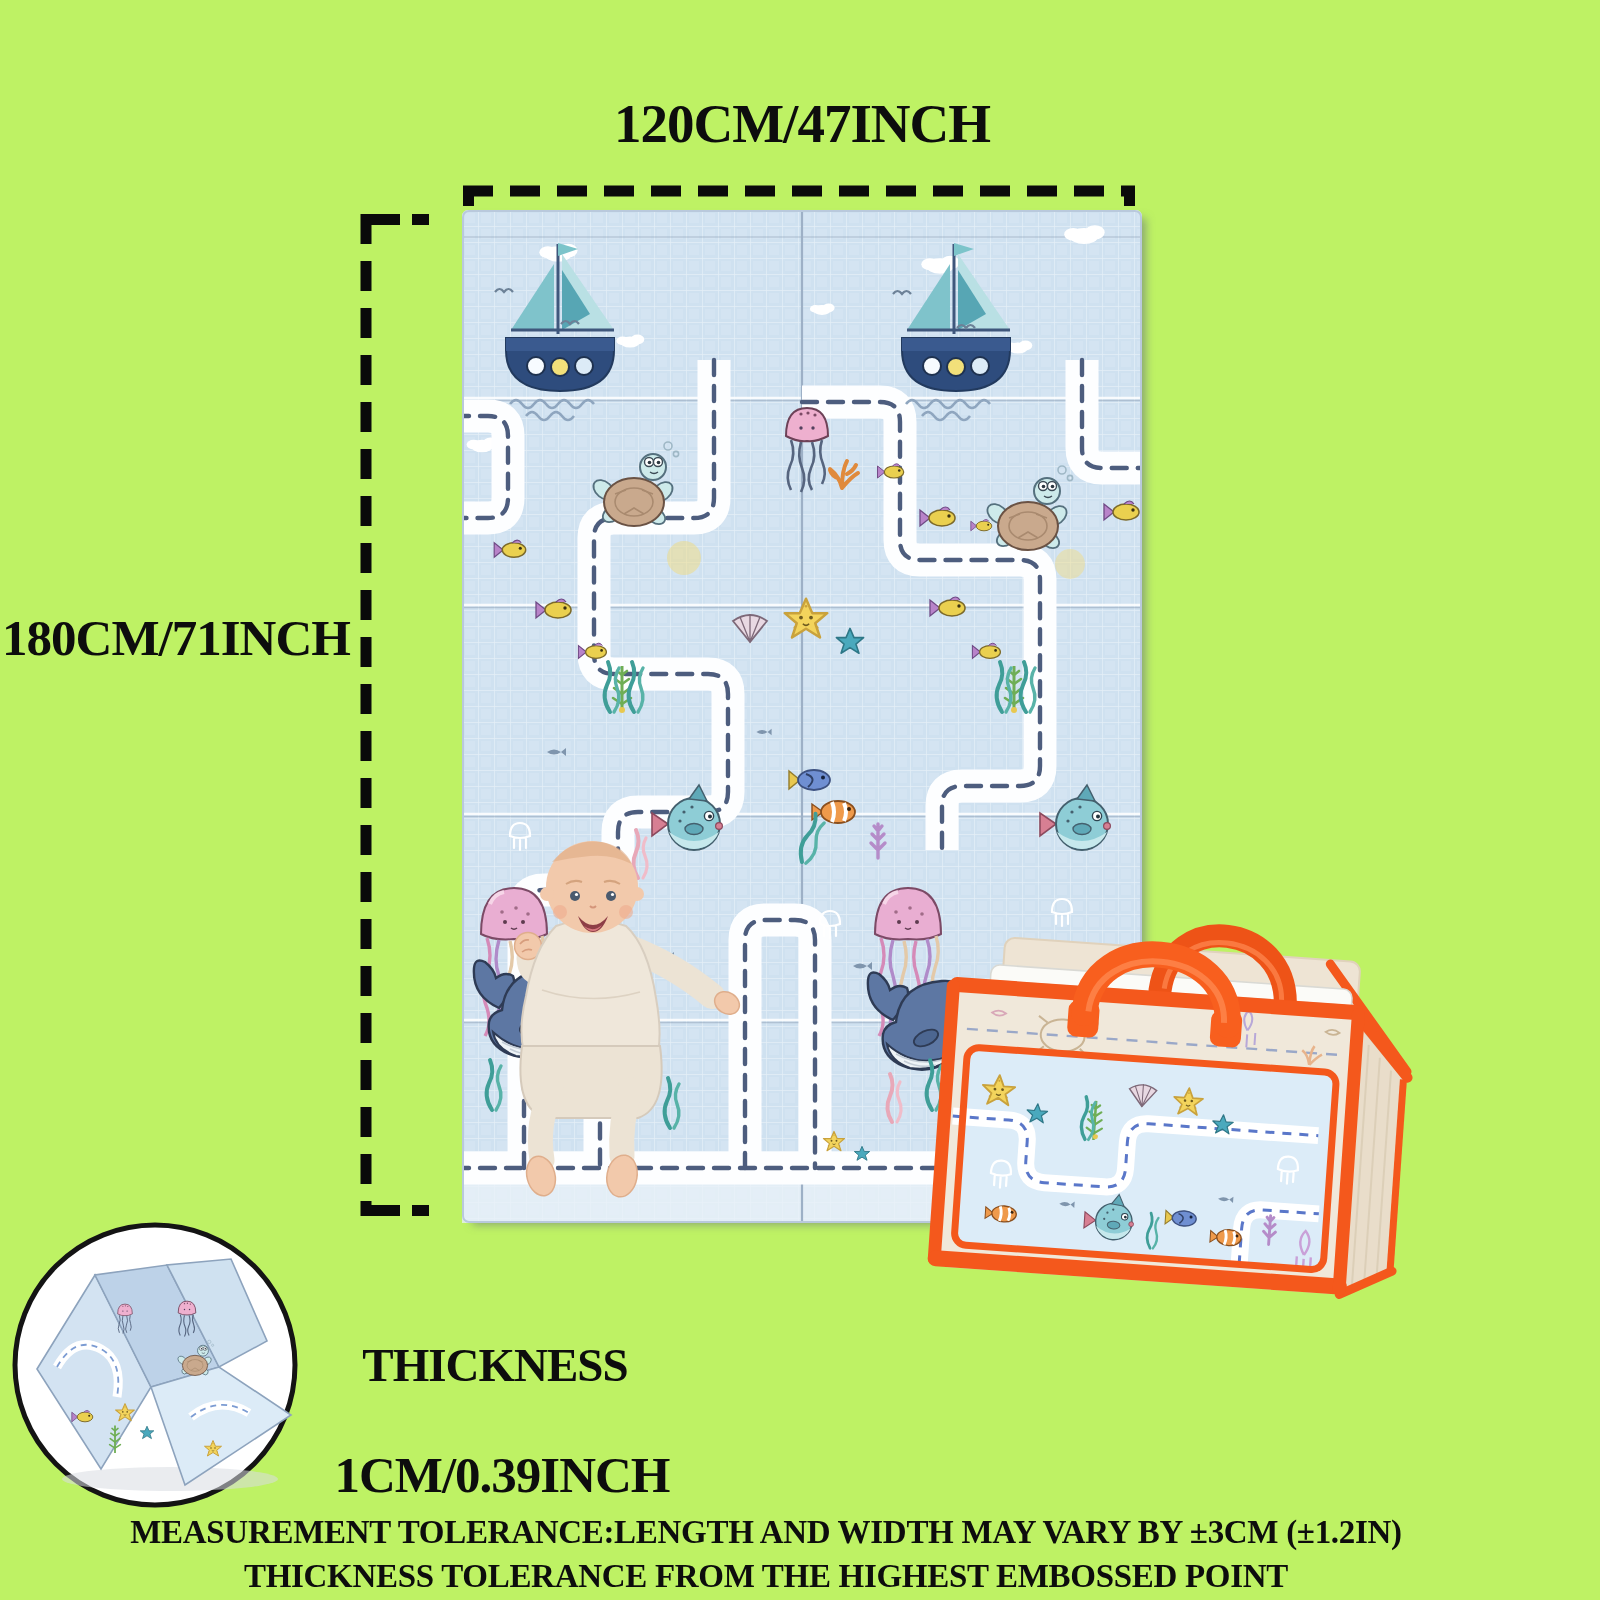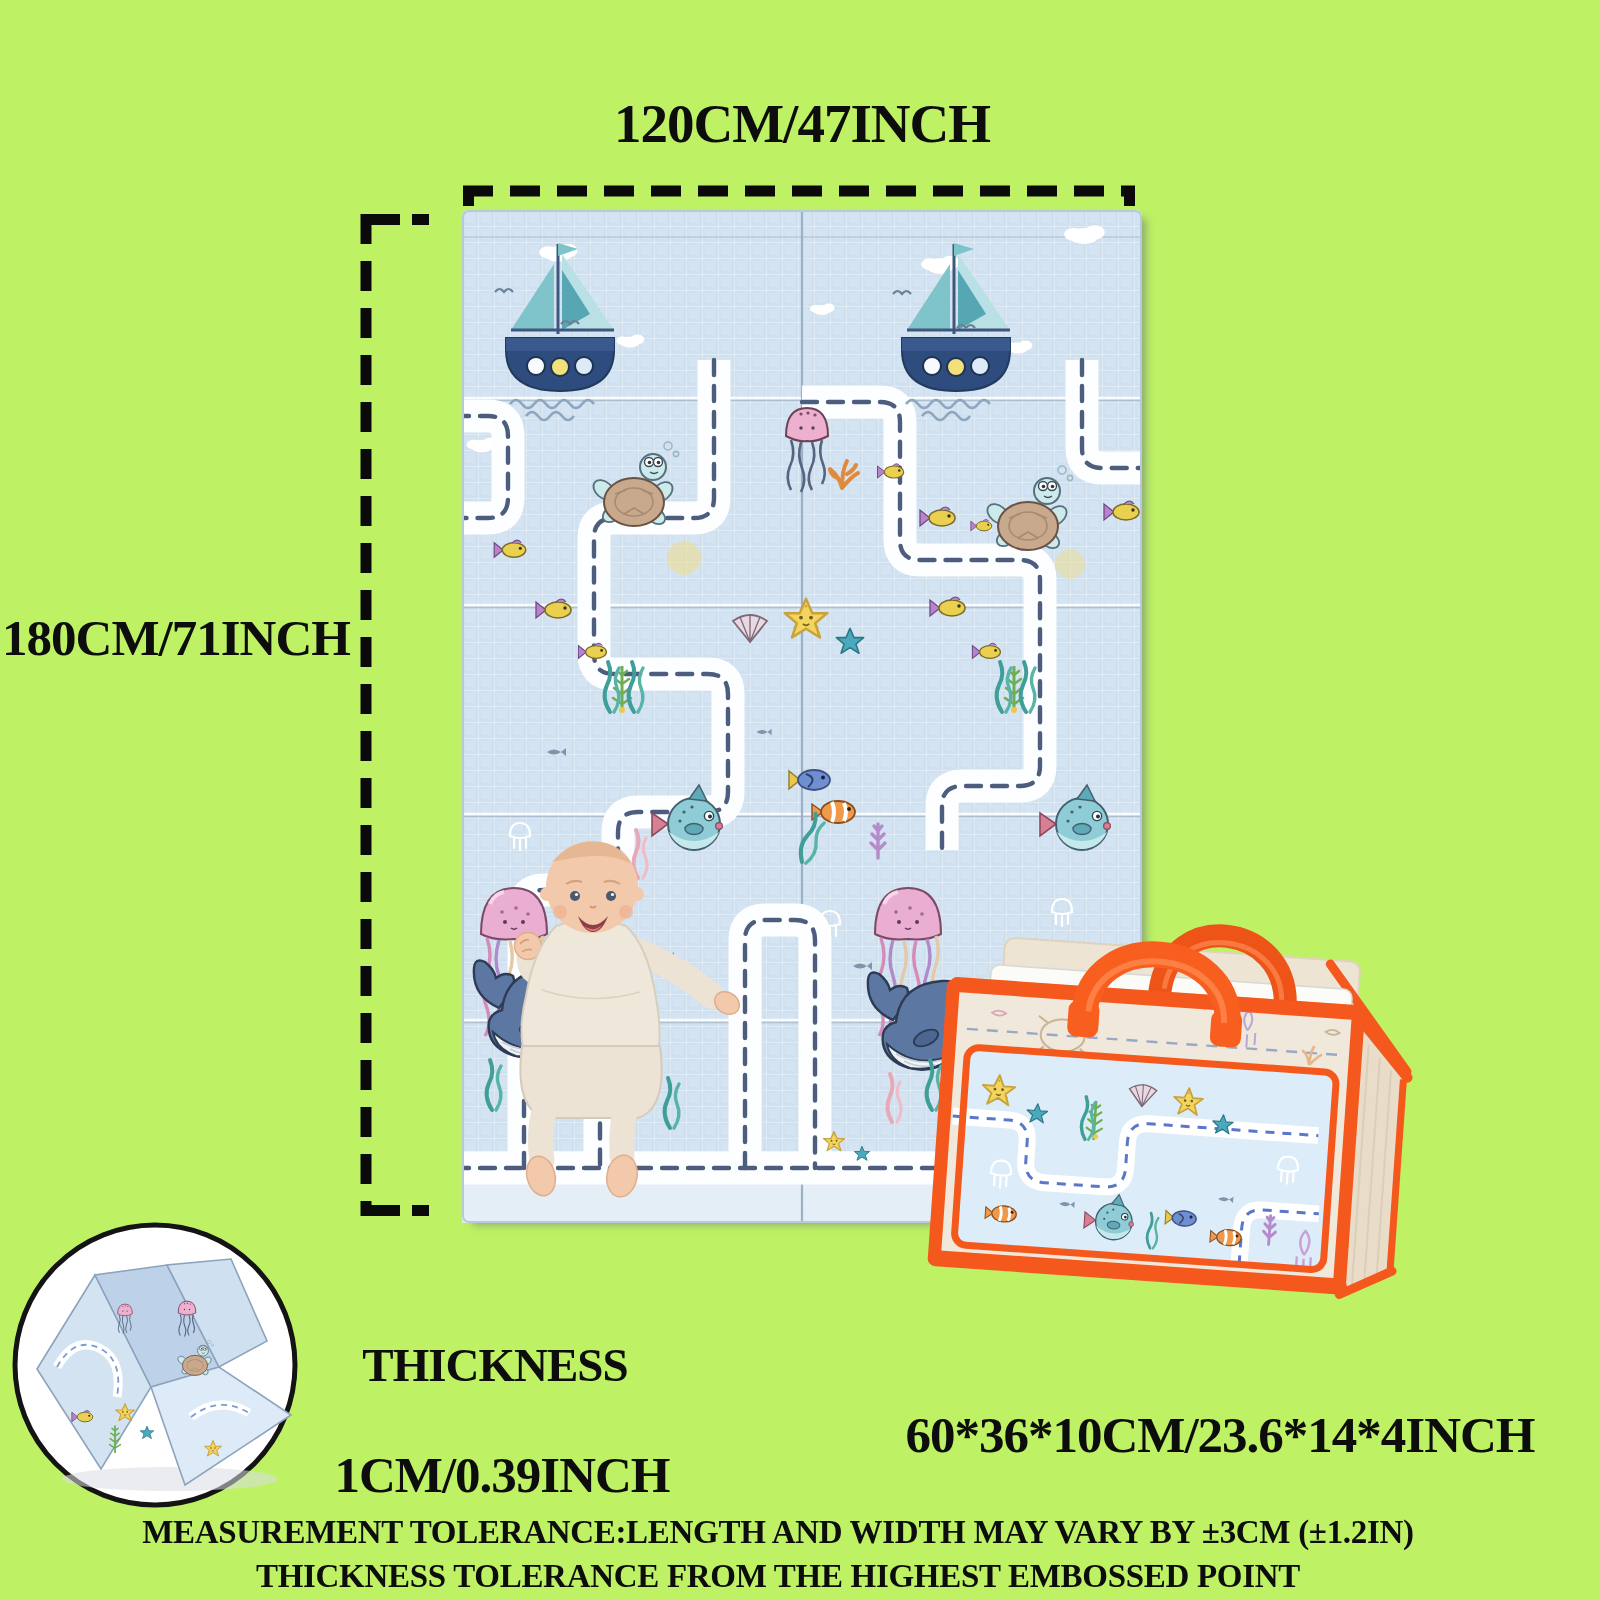--- a/index.html
+++ b/index.html
@@ -12,21 +12,21 @@
   #width-label{left:462px;top:92px;width:680px;font-size:55px;}
   #height-label{left:0px;top:598px;width:352px;font-size:51px;margin-top:11px;}
   #mat-wrap{left:462px;top:210px;width:680px;height:1013px;border-radius:6px;
     box-shadow:7px 5px 9px -3px rgba(100,110,125,.55);}
   #circle-wrap{left:5px;top:1217px;width:300px;height:300px;}
   #thickness-heading{left:340px;top:1338px;width:310px;font-size:47px;}
   #thickness-value{left:322px;top:1446px;width:360px;font-size:51px;}
   #bag-wrap{left:898px;top:878px;width:560px;height:430px;}
   #bag-heading{left:960px;top:1282px;width:520px;font-size:55px;}
   #bag-value{left:880px;top:1406px;width:680px;font-size:51px;}
-  .footnote{font-weight:bold;text-align:center;letter-spacing:-0.3px;font-size:33px;white-space:nowrap;margin-left:12px;}
+  .footnote{font-weight:bold;text-align:center;letter-spacing:-0.3px;font-size:33px;white-space:nowrap;}
   #footnote1{left:0;top:1514px;width:1532px;}
   #footnote2{left:0;top:1558px;width:1532px;}
   svg{display:block;}
 </style>
 </head>
 <body>
 
 <div id="stage">
 
   <div class="abs dim-label" id="width-label">120CM/47INCH</div>
@@ -500,18 +500,17 @@
       <g>
         <rect x="172" y="114" width="31" height="36" rx="9" fill="#f85f1e"></rect>
         <rect x="315" y="114" width="31" height="36" rx="9" fill="#f85f1e"></rect>
         <path d="M188,126 C190,40 330,42 332,128" stroke="#f85f1e" stroke-width="26" fill="none" stroke-linecap="round"></path>
         <path d="M192,124 C196,50 326,52 328,126" stroke="#ff8a52" stroke-width="6" fill="none" opacity=".75"></path>
       </g>
     </g>
   </svg>
   </div>
 
-  <div class="abs dim-label" id="bag-value">60*36*10CM/23.6*14*4INCH</div>
 
   <div class="abs footnote" id="footnote1">MEASUREMENT TOLERANCE:LENGTH AND WIDTH MAY VARY BY ±3CM (±1.2IN)</div>
   <div class="abs footnote" id="footnote2">THICKNESS TOLERANCE FROM THE HIGHEST EMBOSSED POINT</div>
 
 </div>
 
 </body></html>

